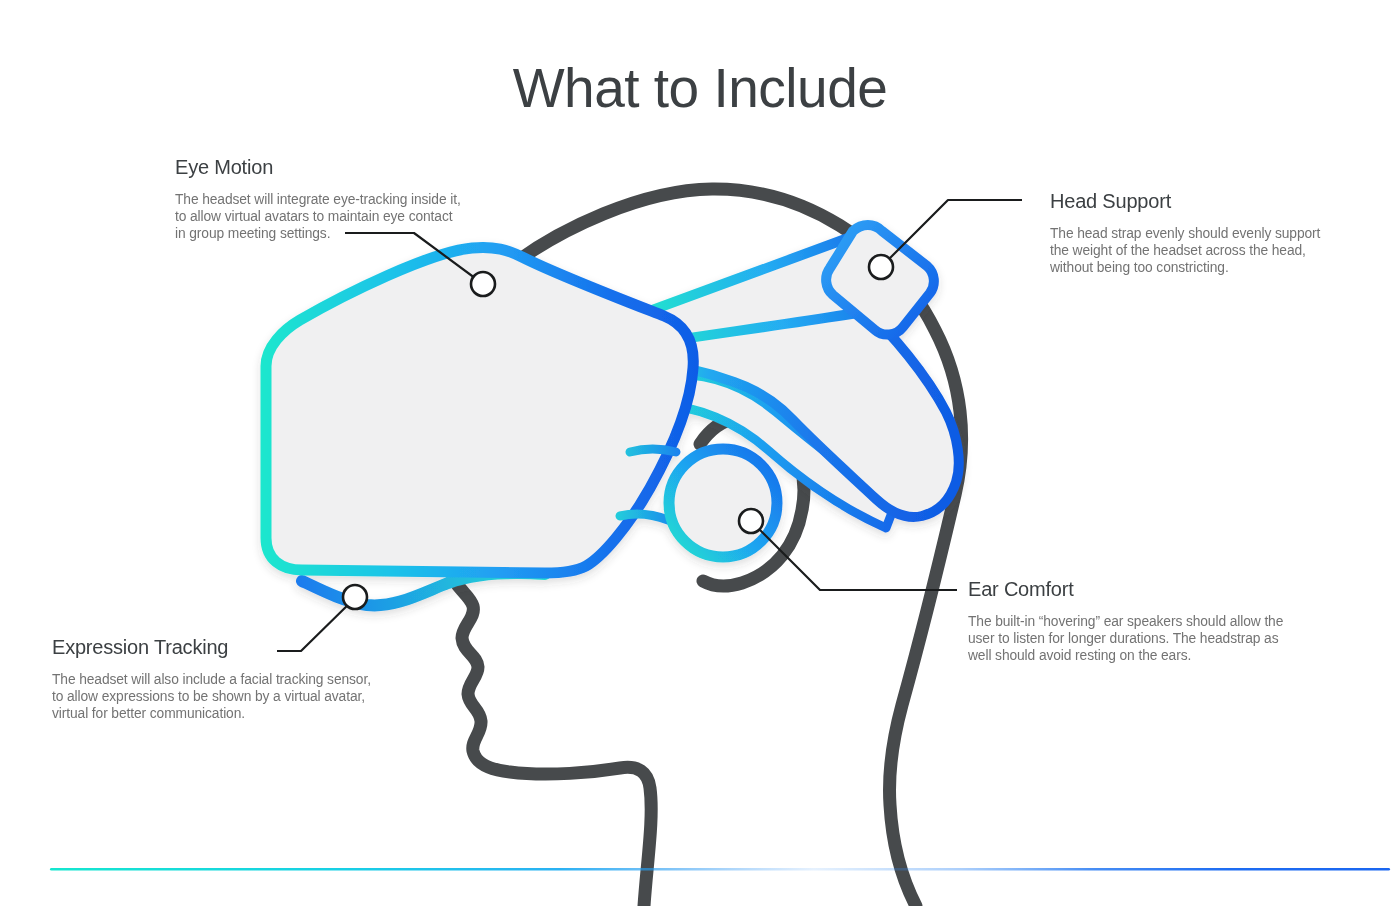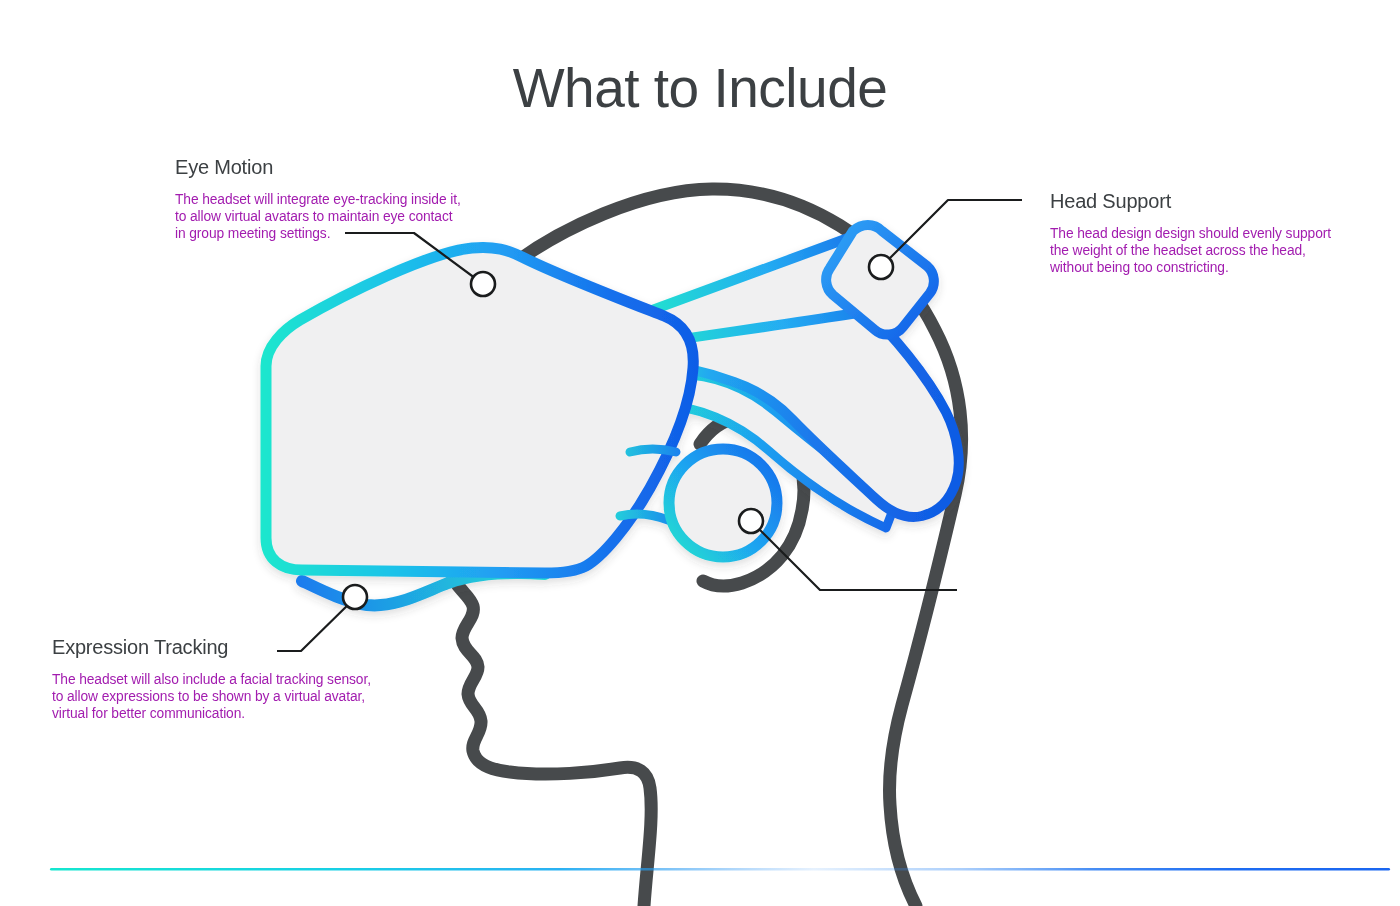--- a/index.html
+++ b/index.html
@@ -10,21 +10,21 @@
   #illustration{position:absolute;left:0;top:0;width:1400px;height:906px;}
   .page-title{
     position:absolute;top:56px;left:0;width:100%;text-align:center;
     font-size:55px;font-weight:400;color:#3c4043;letter-spacing:-0.5px;
   }
   .callout-block{position:absolute;}
   .callout-title{
     font-size:20px;font-weight:500;color:#3c4043;letter-spacing:-0.2px;
     line-height:30px;margin:0 0 10px 0;
   }
-  .callout-body{font-size:13.8px;color:#a21caf;line-height:16.8px;letter-spacing:-0.1px;}
+  .callout-body{font-size:13.8px;color:#737373;line-height:16.8px;letter-spacing:-0.1px;}
   .callout-body div{white-space:nowrap;}
   #block-eye-motion{left:175px;top:152px;}
   #block-head-support{left:1033px;top:186px;margin-left:17px;}
   #block-expression-tracking{left:52px;top:632px;}
   #block-ear-comfort{left:968px;top:574px;}
 </style>
 </head>
 <body>
 
 <div id="canvas">
@@ -156,29 +156,37 @@
     <div class="callout-body">
       <div>The headset will integrate eye-tracking inside it,</div>
       <div>to allow virtual avatars to maintain eye contact</div>
       <div>in group meeting settings.</div>
     </div>
   </div>
 
   <div class="callout-block" id="block-head-support">
     <div class="callout-title">Head Support</div>
     <div class="callout-body">
-      <div>The head design design should evenly support</div>
+      <div>The head strap evenly should evenly support</div>
       <div>the weight of the headset across the head,</div>
       <div>without being too constricting.</div>
     </div>
   </div>
 
   <div class="callout-block" id="block-expression-tracking">
     <div class="callout-title">Expression Tracking</div>
     <div class="callout-body">
       <div>The headset will also include a facial tracking sensor,</div>
       <div>to allow expressions to be shown by a virtual avatar,</div>
       <div>virtual for better communication.</div>
     </div>
   </div>
 
+  <div class="callout-block" id="block-ear-comfort">
+    <div class="callout-title">Ear Comfort</div>
+    <div class="callout-body">
+      <div>The built-in “hovering” ear speakers should allow the</div>
+      <div>user to listen for longer durations. The headstrap as</div>
+      <div>well should avoid resting on the ears.</div>
+    </div>
+  </div>
 
 </div>
 
 </body></html>

